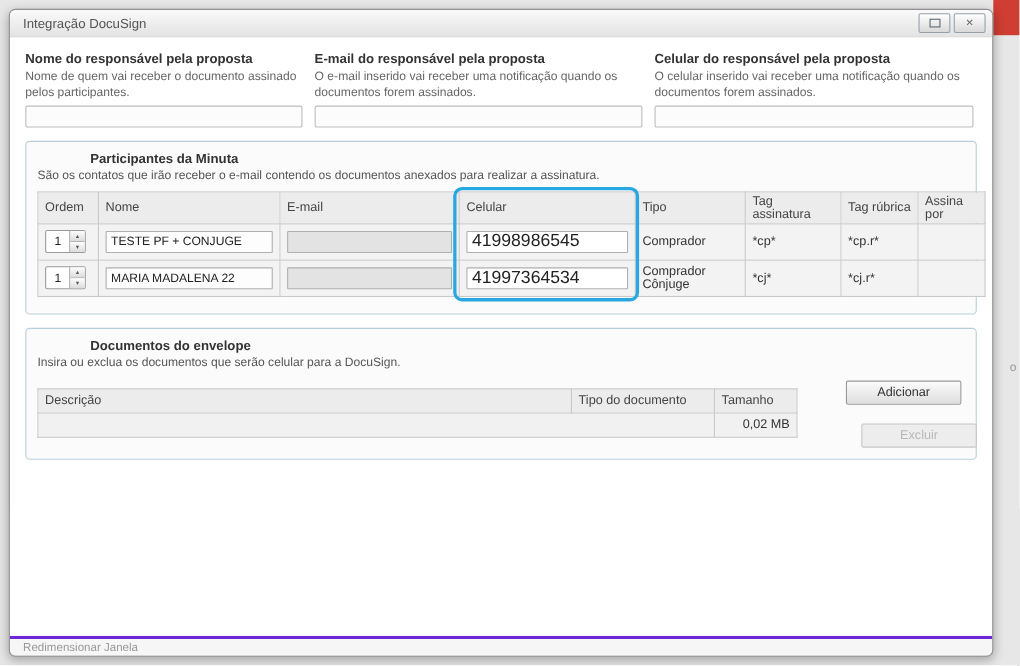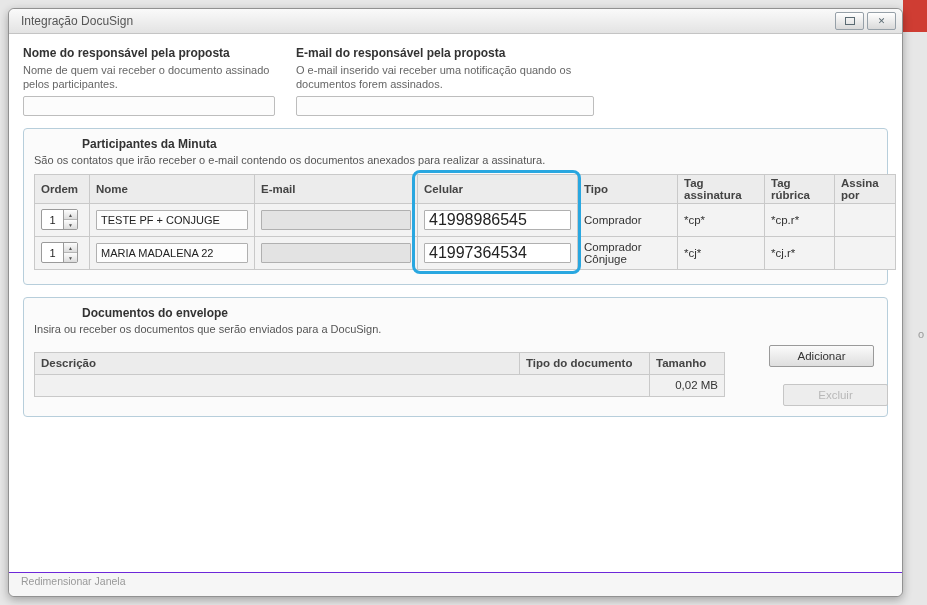--- a/index.html
+++ b/index.html
@@ -17,40 +17,40 @@
             border-radius:6px 6px 0 0;}
   .title{font-size:12px;color:#555;}
   .win-controls{margin-left:auto;display:flex;gap:3px;}
   .win-btn{width:27px;height:16px;border:1px solid #96a0a8;border-radius:2px;
            background:linear-gradient(#ffffff,#d9d9d9);display:flex;align-items:center;justify-content:center;
            font-size:9px;color:#5a6a72;cursor:pointer;}
   .restore-box{display:inline-block;width:8px;height:6px;border:1px solid #5a6a72;background:transparent;}
 
   .content{padding:12px 14px 0 14px;}
 
-  .hdr-fields{display:flex;gap:21px;}
+  .hdr-fields{display:flex;gap:11px;}
   .hdr-field{display:flex;flex-direction:column;}
   .hdr-field.f1{width:252px;}
   .hdr-field.f2{width:298px;}
   .hdr-field.f3{width:290px;}
   .hdr-label{font-size:12px;font-weight:bold;color:#333;}
   .hdr-desc{font-size:11px;color:#666;line-height:1.3;margin:3px 0 4px 0;min-height:28px;}
   .hdr-input{height:20px;border:1px solid #bdbdbd;border-radius:2px;background:#fcfcfc;
              font-size:12px;padding:0 4px;box-sizing:border-box;width:100%;}
 
   .panel{border:1px solid #b7cedb;border-radius:4px;background:#fbfbfb;
          padding:8px 10px 10px 10px;margin-top:12px;box-sizing:border-box;}
   .panel-title{font-size:12px;font-weight:bold;color:#333;padding-left:48px;}
   .panel-desc{font-size:11px;color:#555;margin:3px 0 8px 0;}
 
   .tbl-wrap{position:relative;display:inline-block;}
   table{border-collapse:collapse;table-layout:fixed;font-size:11.5px;color:#333;}
   th,td{border:1px solid #c9c9c9;padding:2px 6px;text-align:left;vertical-align:middle;
         overflow:hidden;box-sizing:border-box;}
-  thead th{background:#ececec;font-weight:bold;color:#444;height:22px;}
+  thead th{background:#ececec;font-weight:normal;color:#444;height:22px;}
   .ptable{width:861px;}
   .ptable tbody td{background:#f3f3f3;height:33px;}
   .cell-input{width:100%;height:20px;border:1px solid #b0b0b0;border-radius:1px;background:#fdfdfd;
               font-size:11px;color:#222;padding:0 4px;box-sizing:border-box;}
   .cell-input.disabled{background:#e3e3e3;}
   .cell-input.phone{background:#ffffff;font-size:16px;}
 
   .stepper{display:inline-flex;width:37px;height:21px;border:1px solid #9a9a9a;background:#fff;
            border-radius:2px;box-sizing:border-box;}
   .stepper-val{flex:1;display:flex;align-items:center;justify-content:center;font-size:11px;color:#222;}
@@ -72,21 +72,21 @@
        font-size:11.5px;color:#333;font-family:inherit;cursor:pointer;}
   .btn.wide{width:105px;}
   .btn.disabled{color:#b8b8b8;border-color:#c6c6c6;background:#ededed;cursor:default;margin-left:14px;}
 
   .actions{display:flex;justify-content:flex-end;gap:4px;margin-top:14px;}
   .btn-cancel{width:119px;height:23px;border:1px solid #8f1d12;border-radius:3px;color:#fff;
               font-weight:bold;font-size:12px;background:linear-gradient(#cf4637,#b02a1d);cursor:pointer;font-family:inherit;}
   .btn-resend{width:119px;height:23px;border:1px solid #157226;border-radius:3px;color:#fff;
               font-weight:bold;font-size:12px;background:linear-gradient(#35ad47,#1f8f31);cursor:pointer;font-family:inherit;}
 
-  .modal-footer{position:absolute;left:0;right:0;bottom:0;height:24px;border-top:1px solid #6d28d9;
+  .modal-footer{position:absolute;left:0;right:0;bottom:0;height:18px;border-top:3px solid #6d28d9;
                 background:#f6f6f6;border-radius:0 0 6px 6px;display:flex;align-items:flex-start;
                 padding:2px 0 0 12px;box-sizing:border-box;}
   .resize-label{font-size:10.5px;color:#999;cursor:pointer;}
 </style>
 </head>
 <body>
 
 <div class="screen">
   <div class="bg-accent"></div>
   <div class="bg-peek">o</div>
@@ -109,20 +109,25 @@
 
       <div class="hdr-fields">
         <div class="hdr-field f1">
           <span class="hdr-label">Nome do responsável pela proposta</span>
           <span class="hdr-desc">Nome de quem vai receber o documento assinado pelos participantes.</span>
           <input class="hdr-input" type="text" value="" style="">
         </div>
         <div class="hdr-field f2">
           <span class="hdr-label">E-mail do responsável pela proposta</span>
           <span class="hdr-desc">O e-mail inserido vai receber uma notificação quando os documentos forem assinados.</span>
+          <input class="hdr-input" type="text" value="" style="">
+        </div>
+        <div class="hdr-field f3">
+          <span class="hdr-label">Celular do responsável pela proposta</span>
+          <span class="hdr-desc">O celular inserido vai receber uma notificação quando os documentos forem assinados.</span>
           <input class="hdr-input" type="text" value="" style="">
         </div>
       </div>
 
       <div class="panel">
         <div class="panel-title">Participantes da Minuta</div>
         <div class="panel-desc">São os contatos que irão receber o e-mail contendo os documentos anexados para realizar a assinatura.</div>
 
         <div class="tbl-wrap">
           <table class="ptable">
@@ -186,21 +191,21 @@
                 <td></td>
               </tr>
             </tbody>
           </table>
           <div class="hl-celular"></div>
         </div>
       </div>
 
       <div class="panel">
         <div class="panel-title">Documentos do envelope</div>
-        <div class="panel-desc">Insira ou receber os documentos que serão enviados para a DocuSign.</div>
+        <div class="panel-desc">Insira ou exclua os documentos que serão celular para a DocuSign.</div>
 
         <div class="docs-body">
           <table class="dtable">
             <colgroup>
               <col style="width:485px">
                 <col style="width:130px">
                 <col style="width:75px">
             </colgroup>
             <thead>
               <tr>

